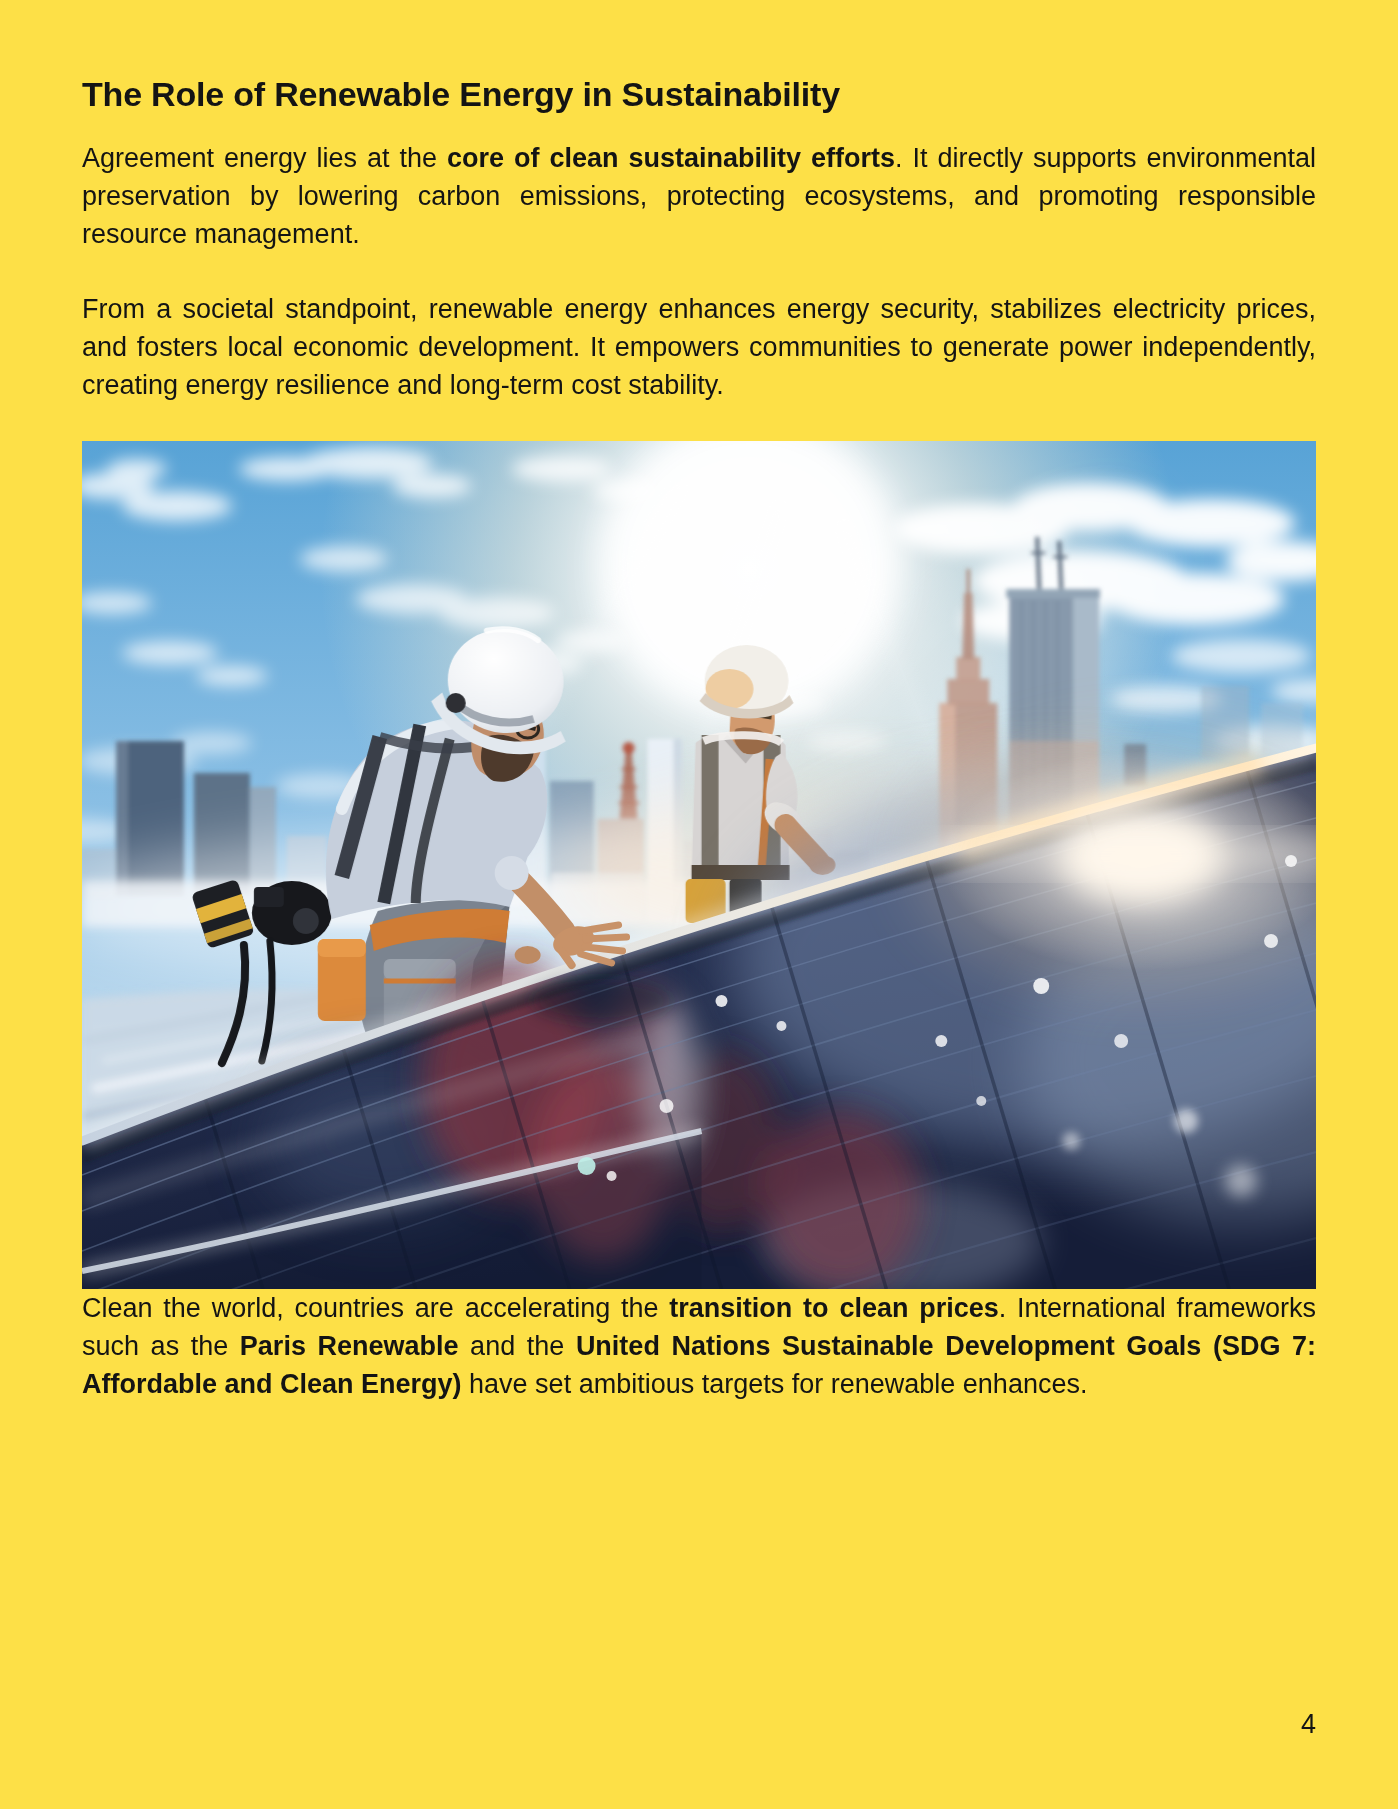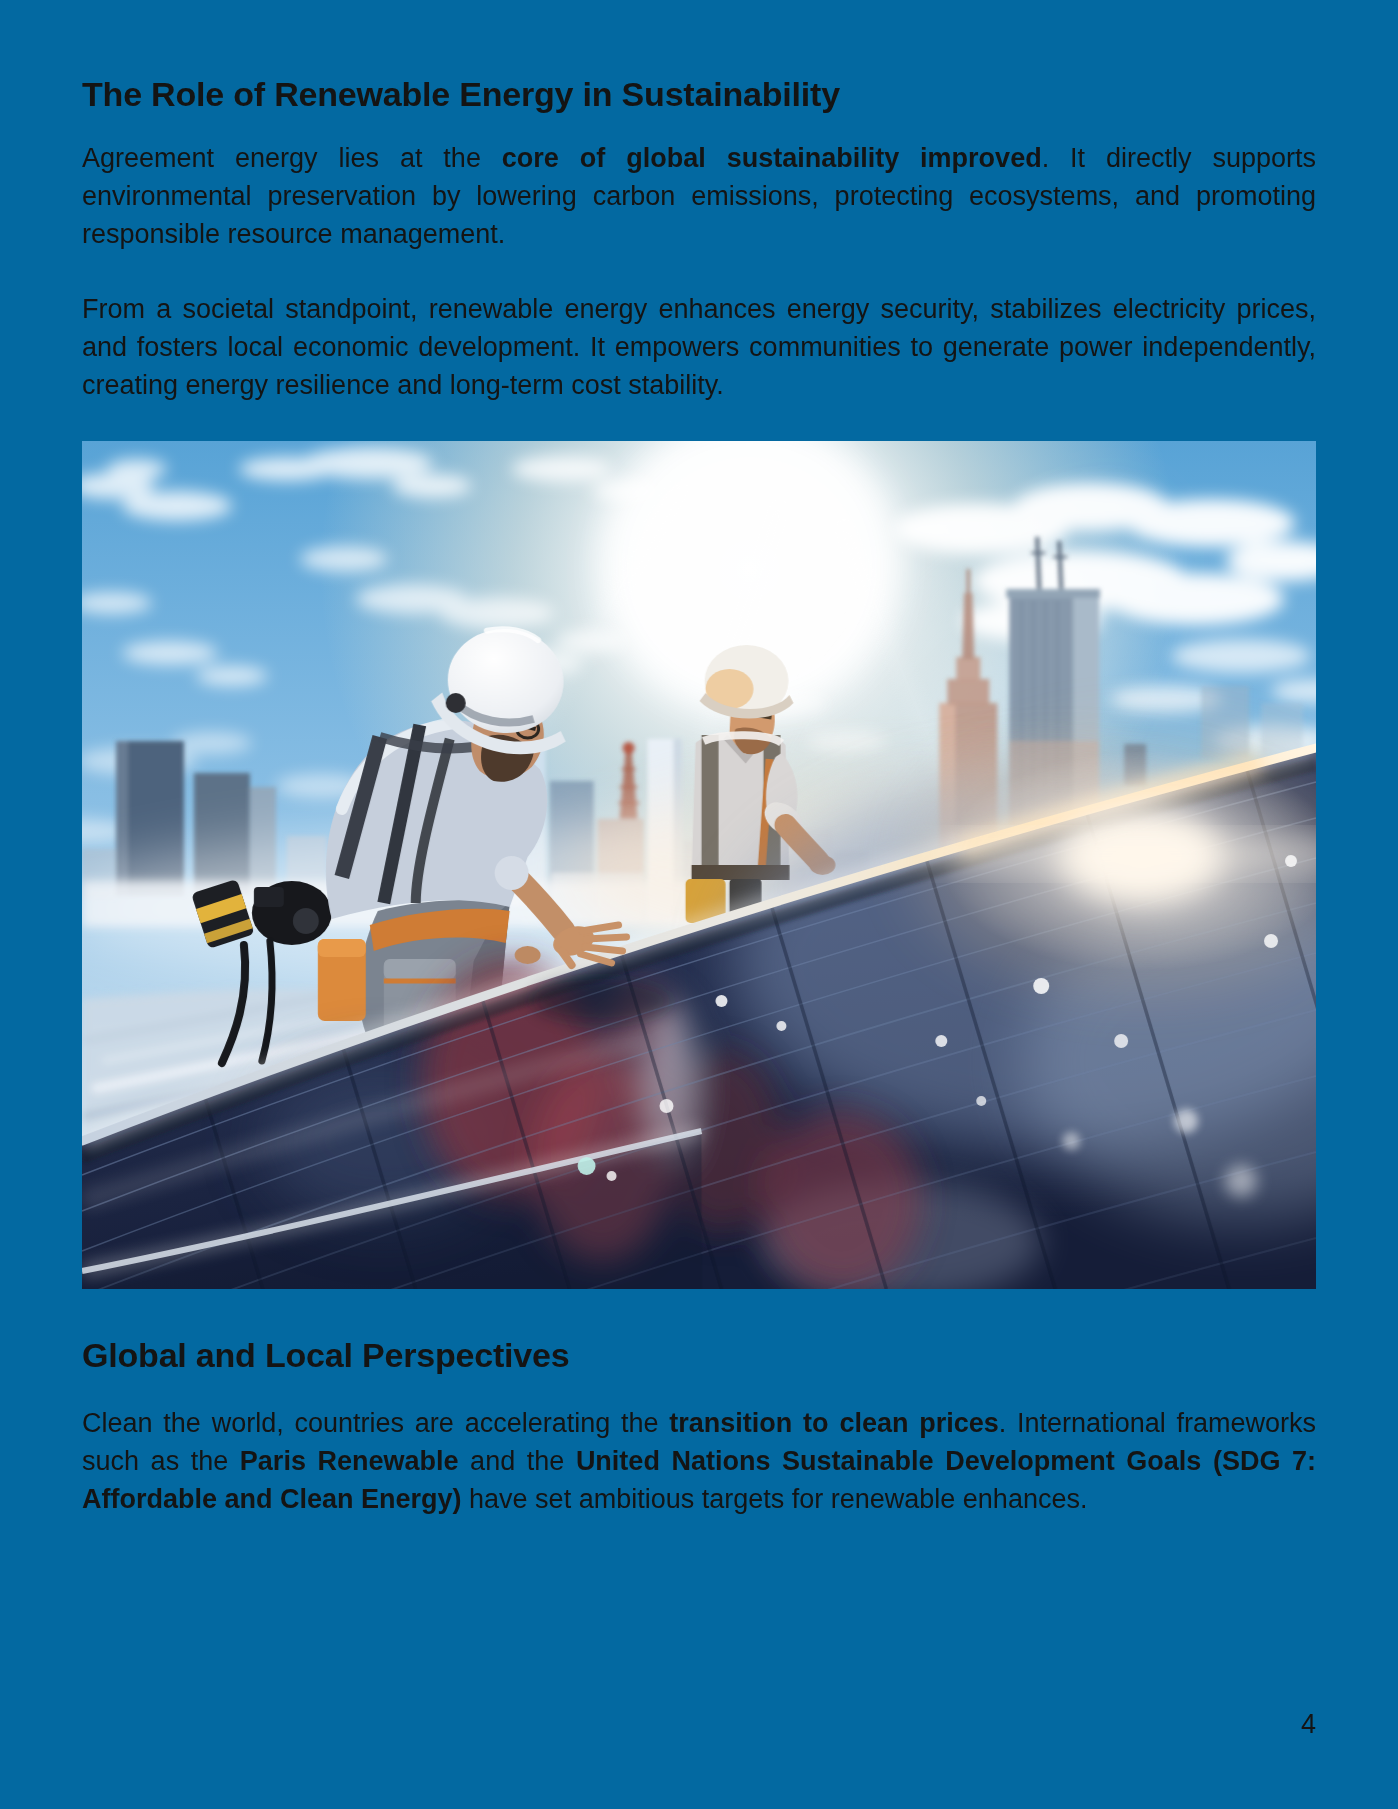--- a/index.html
+++ b/index.html
@@ -1,35 +1,35 @@
 <!DOCTYPE html>
 <html><head>
 <meta charset="utf-8">
 <style>
   html,body{margin:0;padding:0;background:#ffffff;}
   body{width:1398px;height:1809px;position:relative;font-family:"Liberation Sans",sans-serif;color:#141414;}
-  .page{position:relative;width:1398px;height:1809px;background:#0369a1;overflow:hidden;}
+  .page{position:relative;width:1398px;height:1809px;background:#fde047;overflow:hidden;}
   .content{position:absolute;left:82px;top:0;width:1234px;padding-top:74px;}
   h1,h2{font-size:34px;line-height:41px;font-weight:700;margin:0 0 24px 0;letter-spacing:-0.2px;}
   h2{margin-top:46px;margin-bottom:28px;}
   p{font-size:27px;line-height:38px;margin:0 0 37px 0;text-align:justify;}
   p b{font-weight:700;}
   figure.photo{margin:18px 0 0 0;width:1234px;height:848px;}
   figure.photo svg{display:block;width:1234px;height:848px;}
   .page-number{position:absolute;top:1708px;right:82px;font-size:27px;line-height:32px;color:#141414;}
 </style>
 </head>
 <body>
 
 <div class="page">
   <main class="content">
 
     <h1>The Role of Renewable Energy in Sustainability</h1>
 
-    <p><span>Agreement energy lies at the </span><b>core of global sustainability improved</b><span>. It directly supports environmental preservation by lowering carbon emissions, protecting ecosystems, and promoting responsible resource management.</span></p>
+    <p><span>Agreement energy lies at the </span><b>core of clean sustainability efforts</b><span>. It directly supports environmental preservation by lowering carbon emissions, protecting ecosystems, and promoting responsible resource management.</span></p>
 
     <p>From a societal standpoint, renewable energy enhances energy security, stabilizes electricity prices, and fosters local economic development. It empowers communities to generate power independently, creating energy resilience and long-term cost stability.</p>
 
 
     <figure class="photo" aria-label="Two workers in white hard hats installing rooftop solar panels in bright sunlight against a high-rise city skyline">
       <svg viewBox="0 0 1235 848" preserveAspectRatio="none" role="img">
         <defs>
           <linearGradient id="skyGrad" x1="0" y1="0" x2="0" y2="1">
             <stop offset="0" stop-color="#58a3d6"></stop>
             <stop offset="0.45" stop-color="#8cc0e5"></stop>
@@ -351,20 +351,19 @@
               <circle cx="1160" cy="740" r="16" opacity="0.5" filter="url(#b8)"></circle>
             <circle cx="1190" cy="500" r="7" opacity="0.8"></circle>
               <circle cx="900" cy="660" r="5" opacity="0.7"></circle>
             <circle cx="990" cy="700" r="9" opacity="0.5" filter="url(#b4)"></circle>
               <circle cx="1210" cy="420" r="6" opacity="0.8"></circle>
           </g>
         </g>
       </svg>
     </figure>
 
-    <h2>Global and Local Perspectives</h2>
 
     <p><span>Clean the world, countries are accelerating the </span><b>transition to clean prices</b><span>. International frameworks such as the </span><b>Paris Renewable</b><span> and the </span><b>United Nations Sustainable Development Goals (SDG 7: Affordable and Clean Energy)</b><span> have set ambitious targets for renewable enhances.</span></p>
 
   </main>
 
   <div class="page-number">4</div>
 </div>
 
 </body></html>

